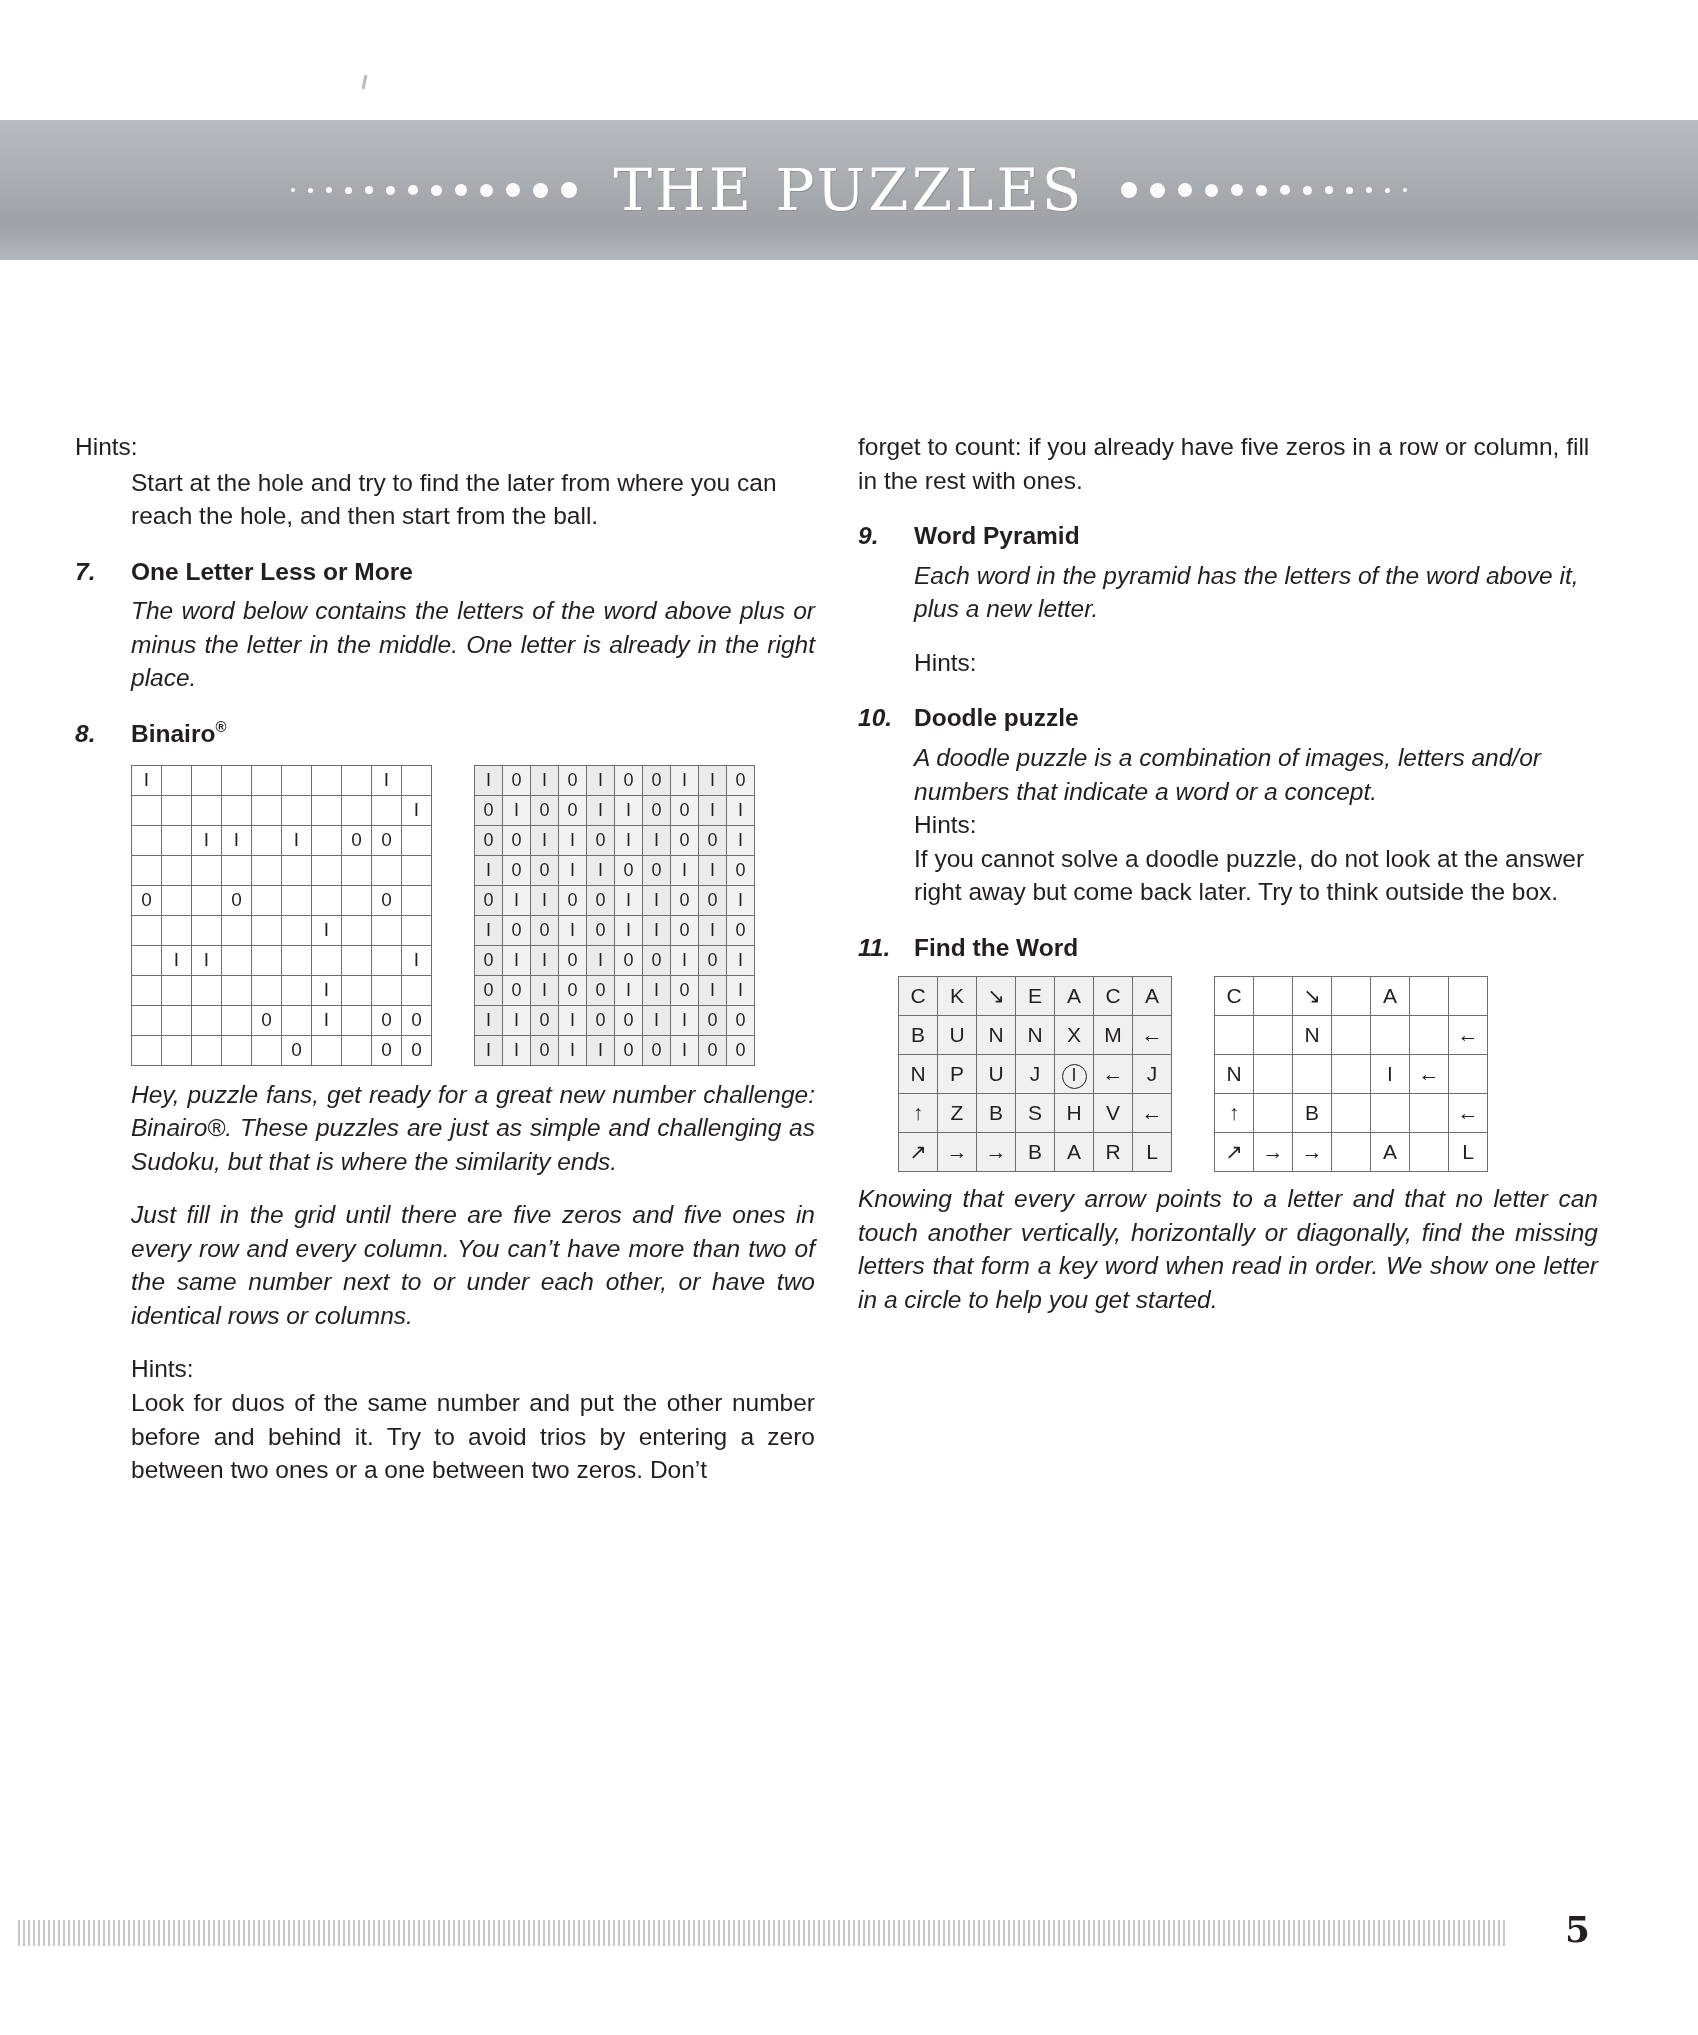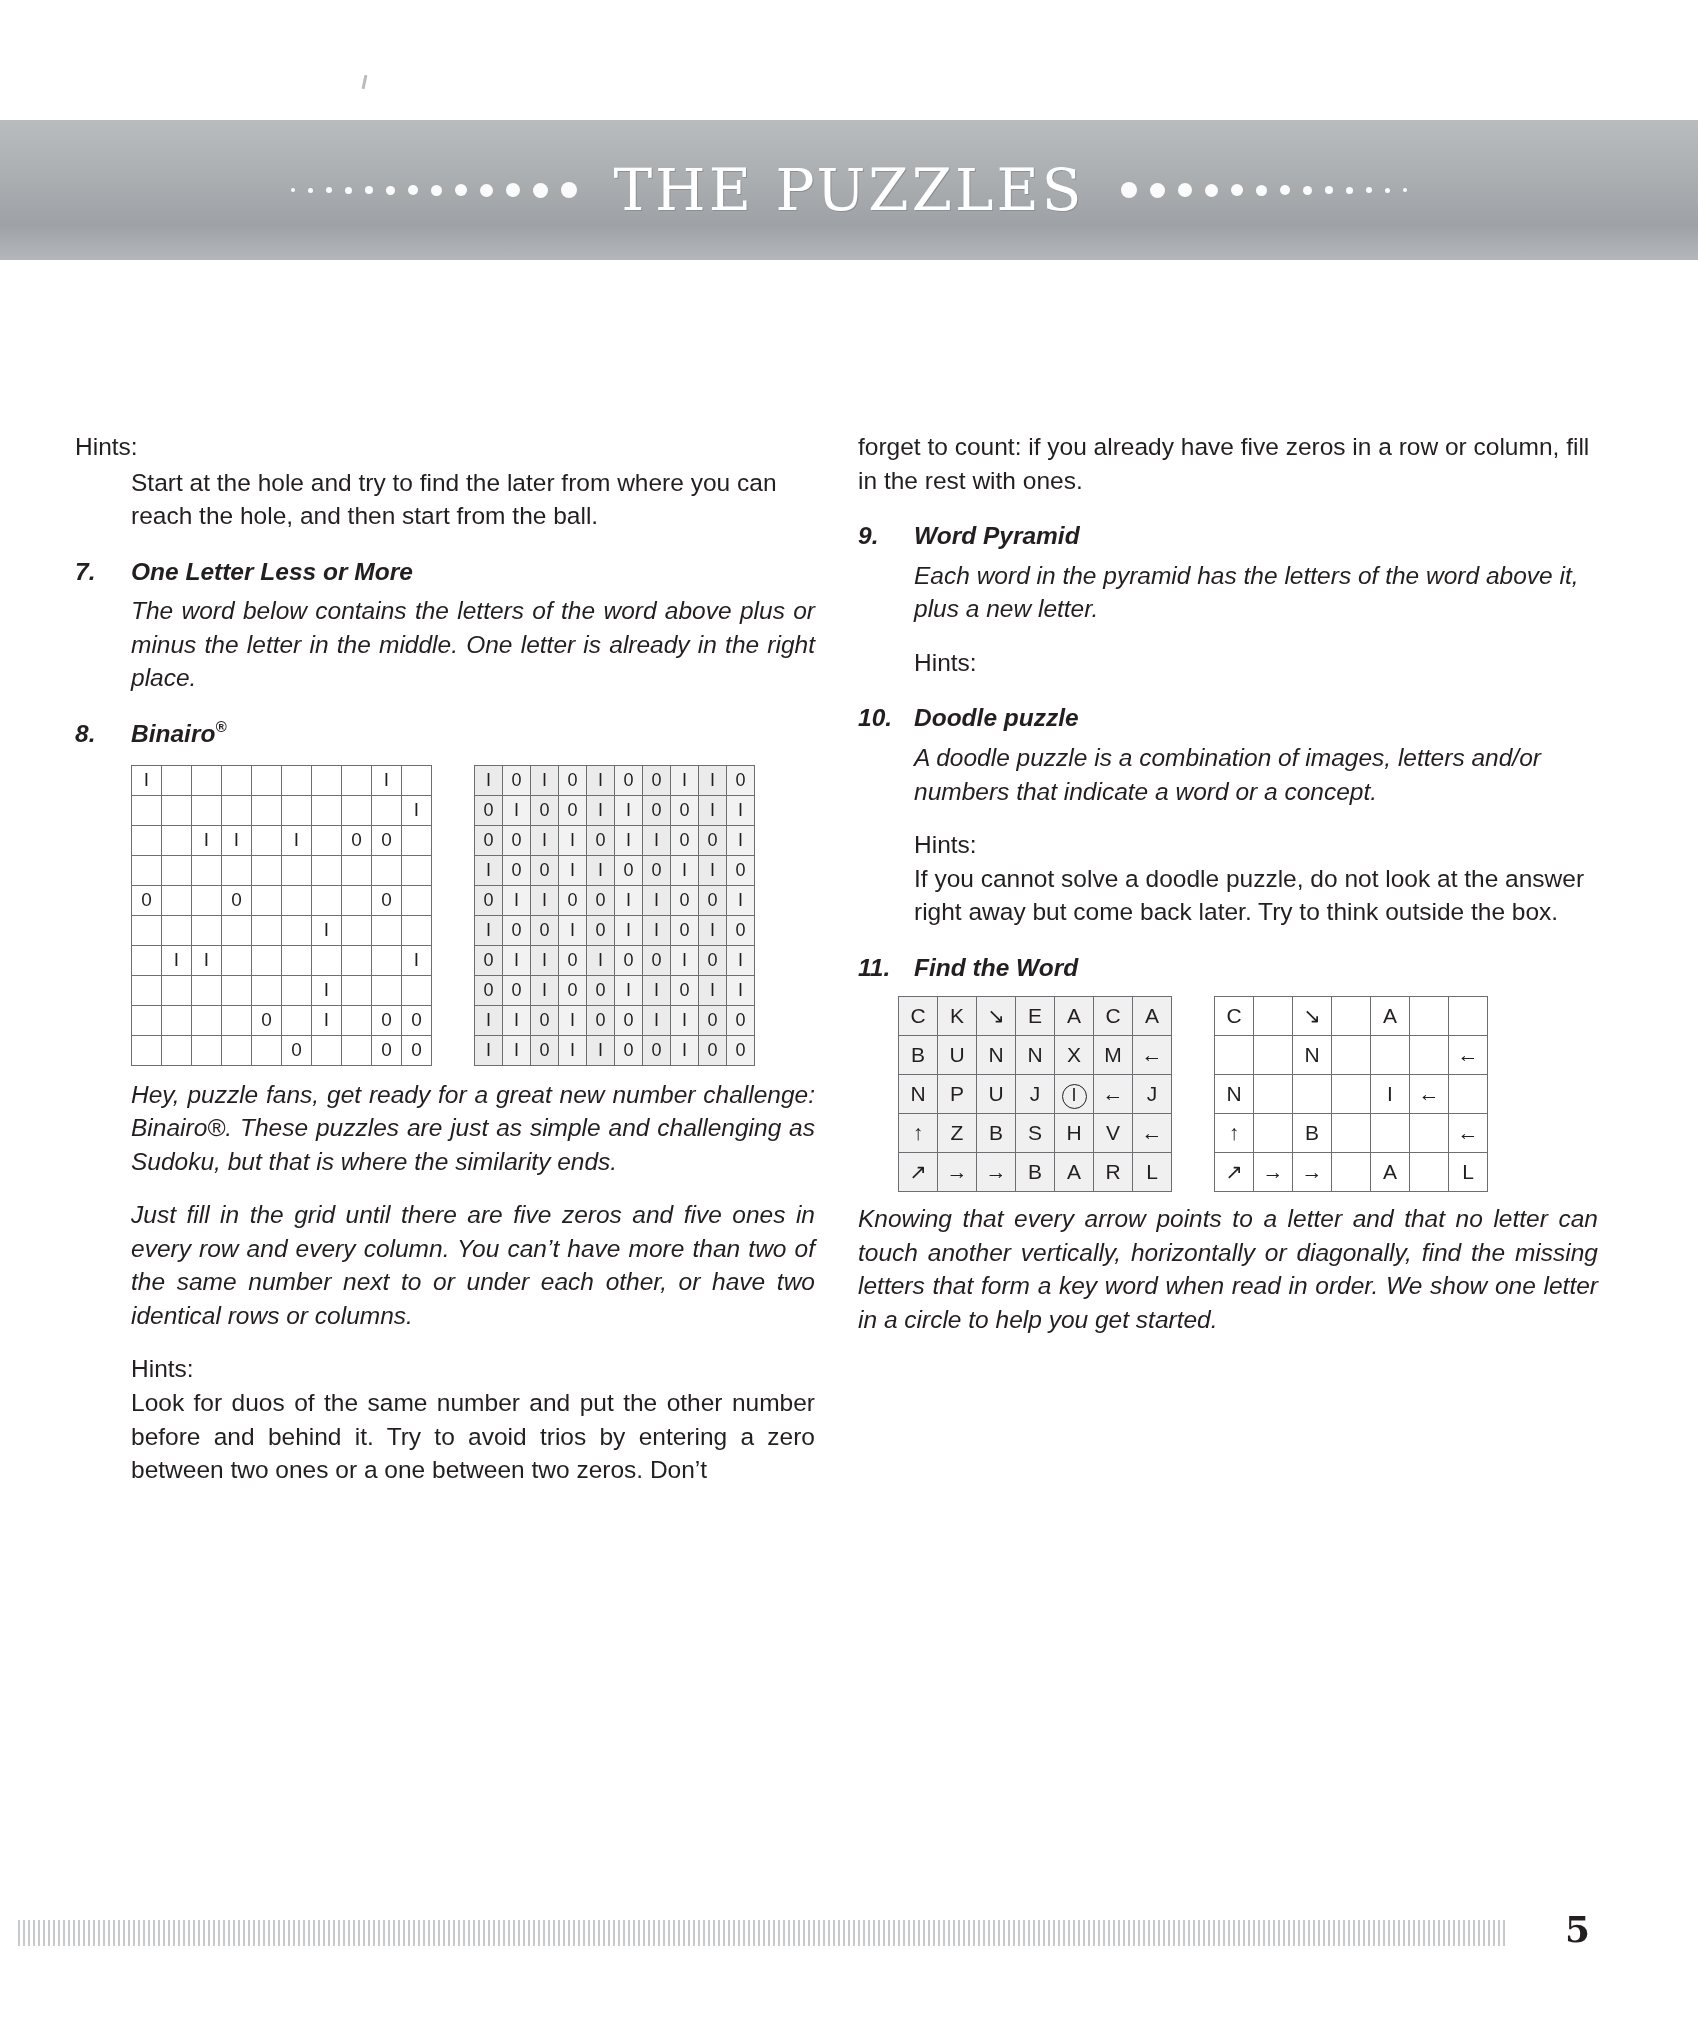--- a/index.html
+++ b/index.html
@@ -91,21 +91,20 @@
     margin-bottom: 6px;
   }
   .item .num {
     font-weight: bold;
     font-style: italic;
     width: 56px;
     flex: 0 0 56px;
   }
   .item .ttl {
     font-weight: bold;
-    font-style: italic;
   }
   .body-indent {
     padding-left: 56px;
   }
   .hint-label { margin-bottom: 2px; }
 
   
   .binairo-row {
     display: flex;
     gap: 42px;
@@ -519,21 +518,21 @@
     </div>
     <p class="body-indent italic" style="margin-bottom:20px">Each word in the pyramid has the letters of the word above it, plus a new letter.</p>
     <p class="body-indent">Hints:</p>
   </div>
 
   <div class="blk">
     <div class="item">
       <span class="num">10.</span>
       <span class="ttl">Doodle puzzle</span>
     </div>
-    <p class="body-indent italic" style="margin-bottom:20px">A doodle puzzle is a combination of images, letters and/or numbers that indicate a word or a concept.</p>
+    <p class="body-indent italic" style="">A doodle puzzle is a combination of images, letters and/or numbers that indicate a word or a concept.</p>
     <p class="body-indent">Hints:</p>
     <p class="body-indent">If you cannot solve a doodle puzzle, do not look at the answer right away but come back later. Try to think outside the box.</p>
   </div>
 
   <div class="blk">
     <div class="item">
       <span class="num">11.</span>
       <span class="ttl">Find the Word</span>
     </div>
 

